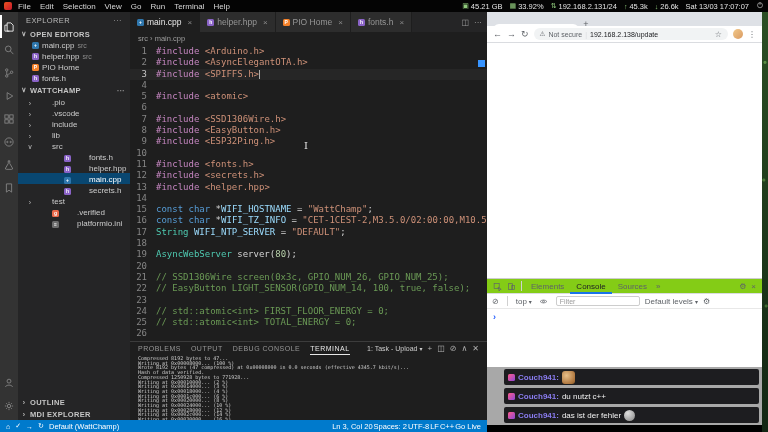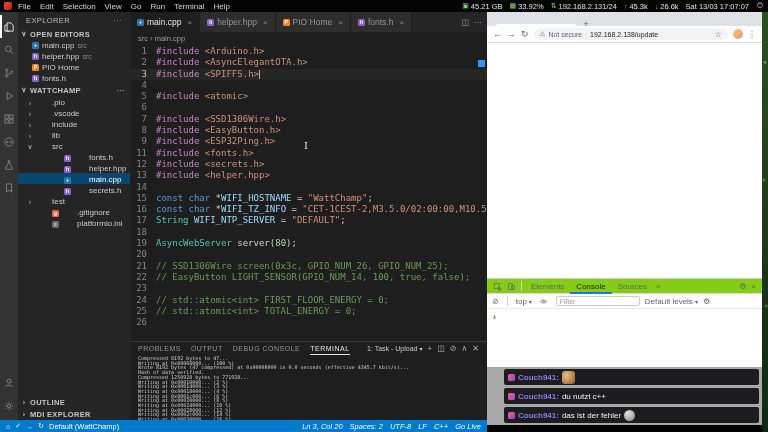--- a/index.html
+++ b/index.html
@@ -83,21 +83,21 @@
 #panel-right{margin-left:auto;display:flex;align-items:center;gap:5px;color:#ccc;letter-spacing:0;}
 .caret{font-size:6px;}
 .pic{color:#b0b0b0;font-size:8px;}
 #terminal{position:absolute;left:0;right:0;top:13px;bottom:0;padding:1px 8px;
  font-family:"DejaVu Sans Mono",monospace;font-size:5px;line-height:4.7px;color:#ccc;overflow:hidden;}
 
 #statusbar{position:absolute;left:0;bottom:0;width:487px;height:12px;background:#007acc;color:#fff;
  display:flex;align-items:center;font-size:7.5px;padding:0 6px;}
 #sb-left{display:flex;align-items:center;gap:5px;white-space:nowrap;}
 .sbi{font-size:7px;}
-#sb-right{margin-left:auto;display:flex;gap:7px;align-items:center;white-space:nowrap;font-style:italic;}
+#sb-right{margin-left:auto;display:flex;gap:1px;align-items:center;white-space:nowrap;}
 
 
 #browser{position:absolute;left:487px;top:12px;width:275px;height:355px;background:#fff;}
 #tabstrip{position:absolute;left:0;top:0;right:0;height:24px;background:#dee1e6;display:flex;align-items:flex-end;padding-left:6px;}
 #btab{height:12px;background:#fff;border-radius:6px 6px 0 0;display:flex;align-items:center;gap:3px;
  padding:0 6px;font-size:7.5px;color:#3c4043;min-width:86px;}
 #btab .fav{width:6px;height:6px;border-radius:50%;background:#9aa0a6;flex:none;}
 #btab .x{margin-left:auto;color:#5f6368;font-size:7px;}
 #newtab{width:14px;text-align:center;color:#5f6368;font-size:9px;align-self:center;}
 #btoolbar{position:absolute;left:0;top:14px;right:0;height:17px;background:#fff;border-bottom:1px solid #dadce0;
@@ -337,21 +337,21 @@
             <span class="ficon f-h">h</span>
             <span>secrets.h</span>
           </div>
           <div class="tree-row">
             <span class="chev">›</span>
             <span>test</span>
           </div>
           <div class="tree-row">
             <span class="chev"></span>
             <span class="ficon f-git">g</span>
-            <span>.gitignore</span>
+            <span>.verified</span>
           </div>
           <div class="tree-row">
             <span class="chev"></span>
             <span class="ficon f-ini">≡</span>
             <span>platformio.ini</span>
           </div>
         </div>
       <div id="sb-bottom">
           <div class="sec-head">
             <span class="chev">›</span>
@@ -397,20 +397,21 @@
       <div id="code">
           <div class="code-row"><span class="gutter">1</span><span class="ctext"><span class="tk-dir">#include</span> <span class="tk-str">&lt;Arduino.h&gt;</span></span></div>
           <div class="code-row"><span class="gutter">2</span><span class="ctext"><span class="tk-dir">#include</span> <span class="tk-str">&lt;AsyncElegantOTA.h&gt;</span></span></div>
           <div class="code-row current"><span class="gutter">3</span><span class="ctext"><span class="tk-dir">#include</span> <span class="tk-str">&lt;SPIFFS.h&gt;</span><span class="cursor"></span></span></div>
           <div class="code-row"><span class="gutter">4</span><span class="ctext"></span></div>
           <div class="code-row"><span class="gutter">5</span><span class="ctext"><span class="tk-dir">#include</span> <span class="tk-str">&lt;atomic&gt;</span></span></div>
           <div class="code-row"><span class="gutter">6</span><span class="ctext"></span></div>
           <div class="code-row"><span class="gutter">7</span><span class="ctext"><span class="tk-dir">#include</span> <span class="tk-str">&lt;SSD1306Wire.h&gt;</span></span></div>
           <div class="code-row"><span class="gutter">8</span><span class="ctext"><span class="tk-dir">#include</span> <span class="tk-str">&lt;EasyButton.h&gt;</span></span></div>
           <div class="code-row"><span class="gutter">9</span><span class="ctext"><span class="tk-dir">#include</span> <span class="tk-str">&lt;ESP32Ping.h&gt;</span></span></div>
+          <div class="code-row"><span class="gutter">10</span><span class="ctext"></span></div>
           <div class="code-row"><span class="gutter">11</span><span class="ctext"><span class="tk-dir">#include</span> <span class="tk-str">&lt;fonts.h&gt;</span></span></div>
           <div class="code-row"><span class="gutter">12</span><span class="ctext"><span class="tk-dir">#include</span> <span class="tk-str">&lt;secrets.h&gt;</span></span></div>
           <div class="code-row"><span class="gutter">13</span><span class="ctext"><span class="tk-dir">#include</span> <span class="tk-str">&lt;helper.hpp&gt;</span></span></div>
           <div class="code-row"><span class="gutter">14</span><span class="ctext"></span></div>
           <div class="code-row"><span class="gutter">15</span><span class="ctext"><span class="tk-kw">const</span> <span class="tk-kw">char</span> *<span class="tk-var">WIFI_HOSTNAME</span> = <span class="tk-str">"WattChamp"</span>;</span></div>
           <div class="code-row"><span class="gutter">16</span><span class="ctext"><span class="tk-kw">const</span> <span class="tk-kw">char</span> *<span class="tk-var">WIFI_TZ_INFO</span> = <span class="tk-str">"CET-1CEST-2,M3.5.0/02:00:00,M10.5.0/03:00:0</span></span></div>
           <div class="code-row"><span class="gutter">17</span><span class="ctext"><span class="tk-type">String</span> <span class="tk-var">WIFI_NTP_SERVER</span> = <span class="tk-str">"DEFAULT"</span>;</span></div>
           <div class="code-row"><span class="gutter">18</span><span class="ctext"></span></div>
           <div class="code-row"><span class="gutter">19</span><span class="ctext"><span class="tk-type">AsyncWebServer</span> server(<span class="tk-num">80</span>);</span></div>
           <div class="code-row"><span class="gutter">20</span><span class="ctext"></span></div>

